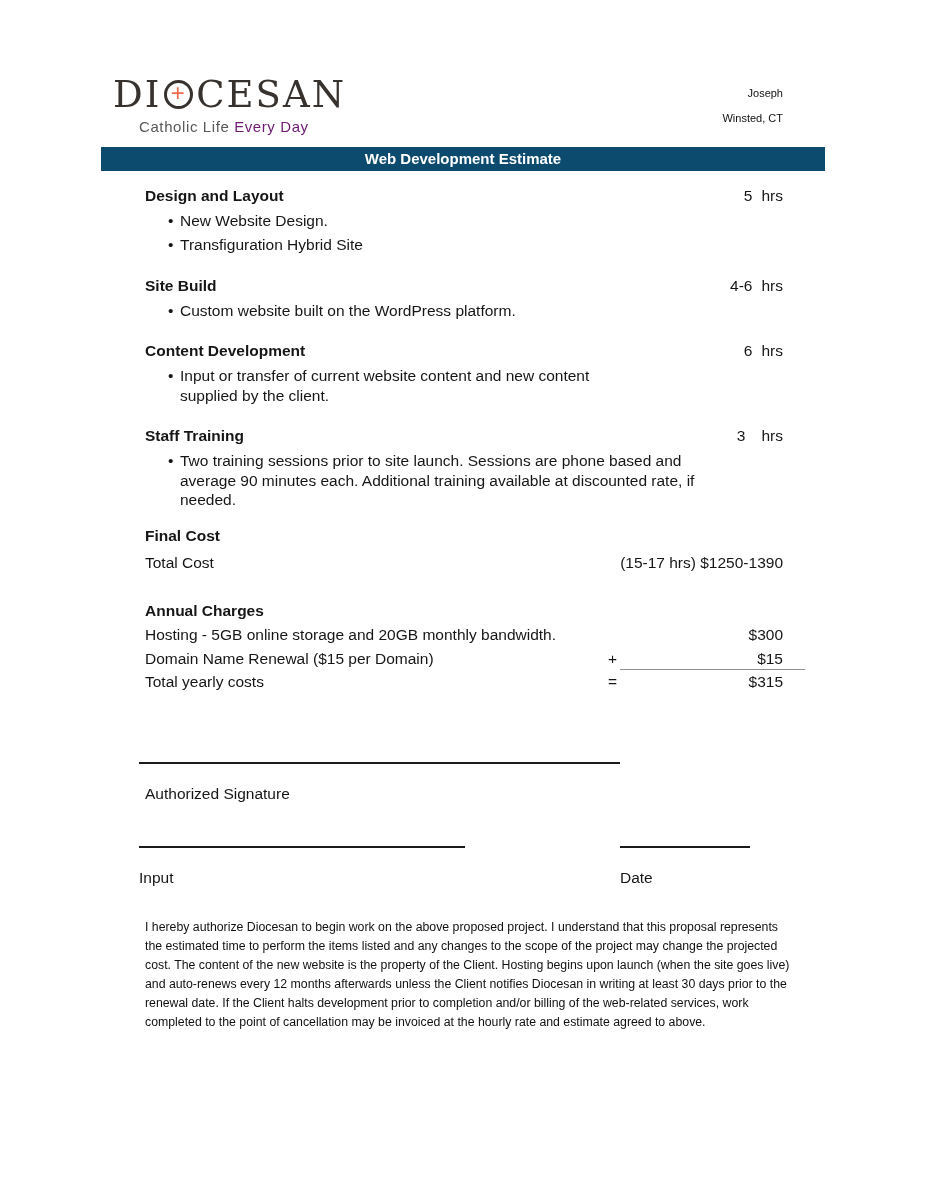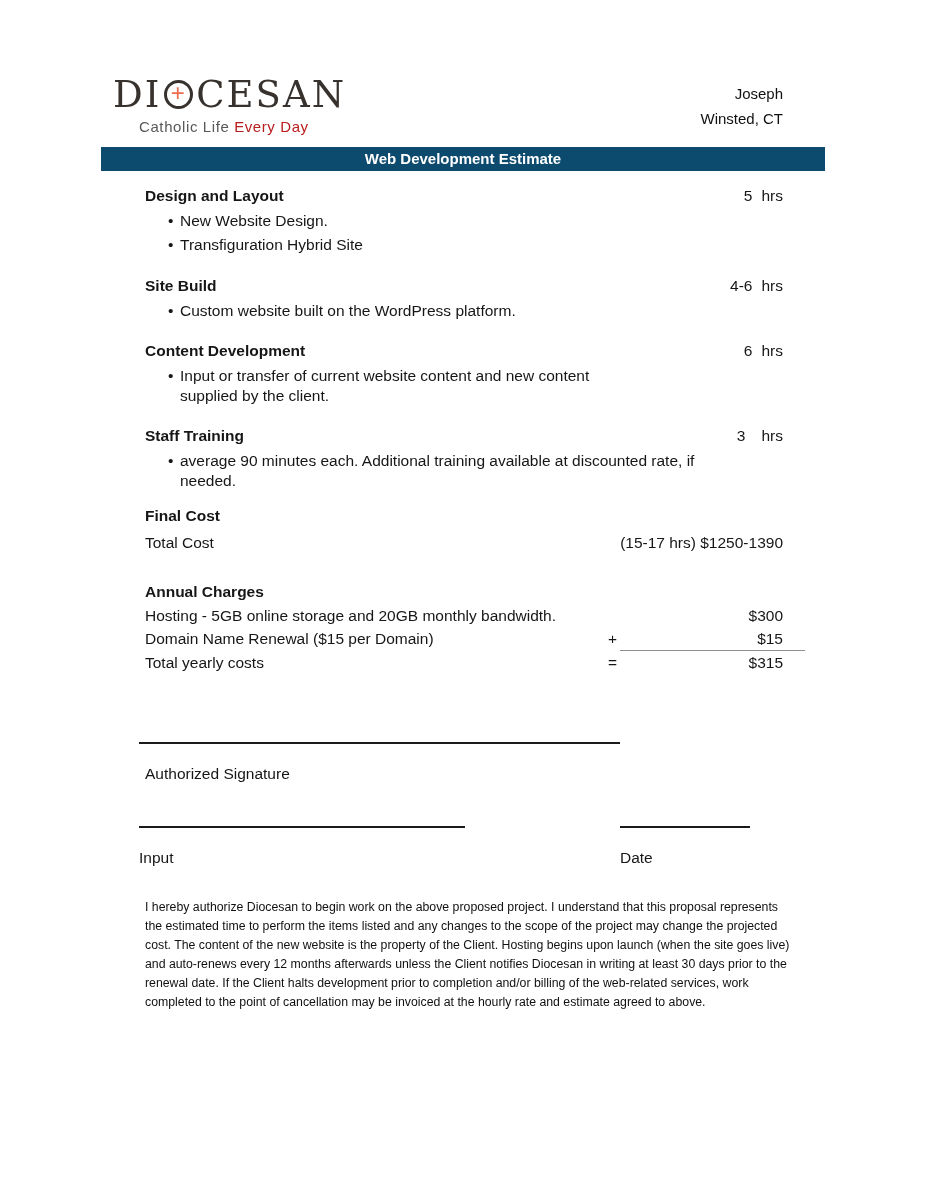--- a/index.html
+++ b/index.html
@@ -7,22 +7,22 @@
   body { width:927px; height:1200px; position:relative; font-family:"Liberation Sans", sans-serif; color:#161616; }
   .sheet { position:absolute; left:101px; top:0; width:724px; }
 
   
   .header { display:flex; justify-content:space-between; margin-top:76px; margin-bottom:13px; padding:0 42px 0 12px;gap:48px; }
   .logo { line-height:1; }
   .logo-word { font-family:"DejaVu Serif", serif; font-size:37px; letter-spacing:2px; color:#37322E; display:flex; align-items:center; }
   .logo-o { display:inline-flex; align-items:center; justify-content:center; width:29px; height:29px; border:3px solid #37322E; border-radius:50%; margin:0 3px; }
   .logo-o .plus { color:#EE6B4F; font-family:"Liberation Sans", sans-serif; font-size:24px; font-weight:400; line-height:1; margin-top:-3px; }
   .tagline { margin:6px 0 0 26px; font-size:15px; letter-spacing:0.6px; color:#58585A; }
-  .tagline .accent { color:#b91c1c; }
-  .contact { text-align:right; font-size:15px; line-height:25px; margin-top:5px; color:#111; }
+  .tagline .accent { color:#701a75; }
+  .contact { text-align:right; font-size:11px; line-height:25px; margin-top:5px; color:#111; }
 
   
   .banner { height:24px; background:#0c4a6e; color:#ffffff; font-size:15px; font-weight:bold; text-align:center; line-height:24px; }
 
   
   .doc-body { padding:0 42px 0 44px; font-size:15.5px; line-height:20px; }
   .section { margin-top:15px; }
   .section.space-lg { margin-top:21px; }
   .sec-head { display:flex; justify-content:space-between; font-weight:bold; }
   .hours { display:flex; font-weight:normal; }
@@ -151,20 +151,21 @@
         <span>Staff Training</span>
         <span class="hours gap-wide">
           <span class="hval">3</span>
           <span class="hunit">hrs</span>
         </span>
       </div>
       <ul class="bullets">
         <li>
           <span class="marker">•</span>
           <span class="btext">
+            <span>Two training sessions prior to site launch. Sessions are phone based and</span>
             <span>average 90 minutes each. Additional training available at discounted rate, if</span>
             <span>needed.</span>
           </span>
         </li>
       </ul>
     </div>
 
     <div class="costs">
       <div class="sec-head">
         <span>Final Cost</span>

